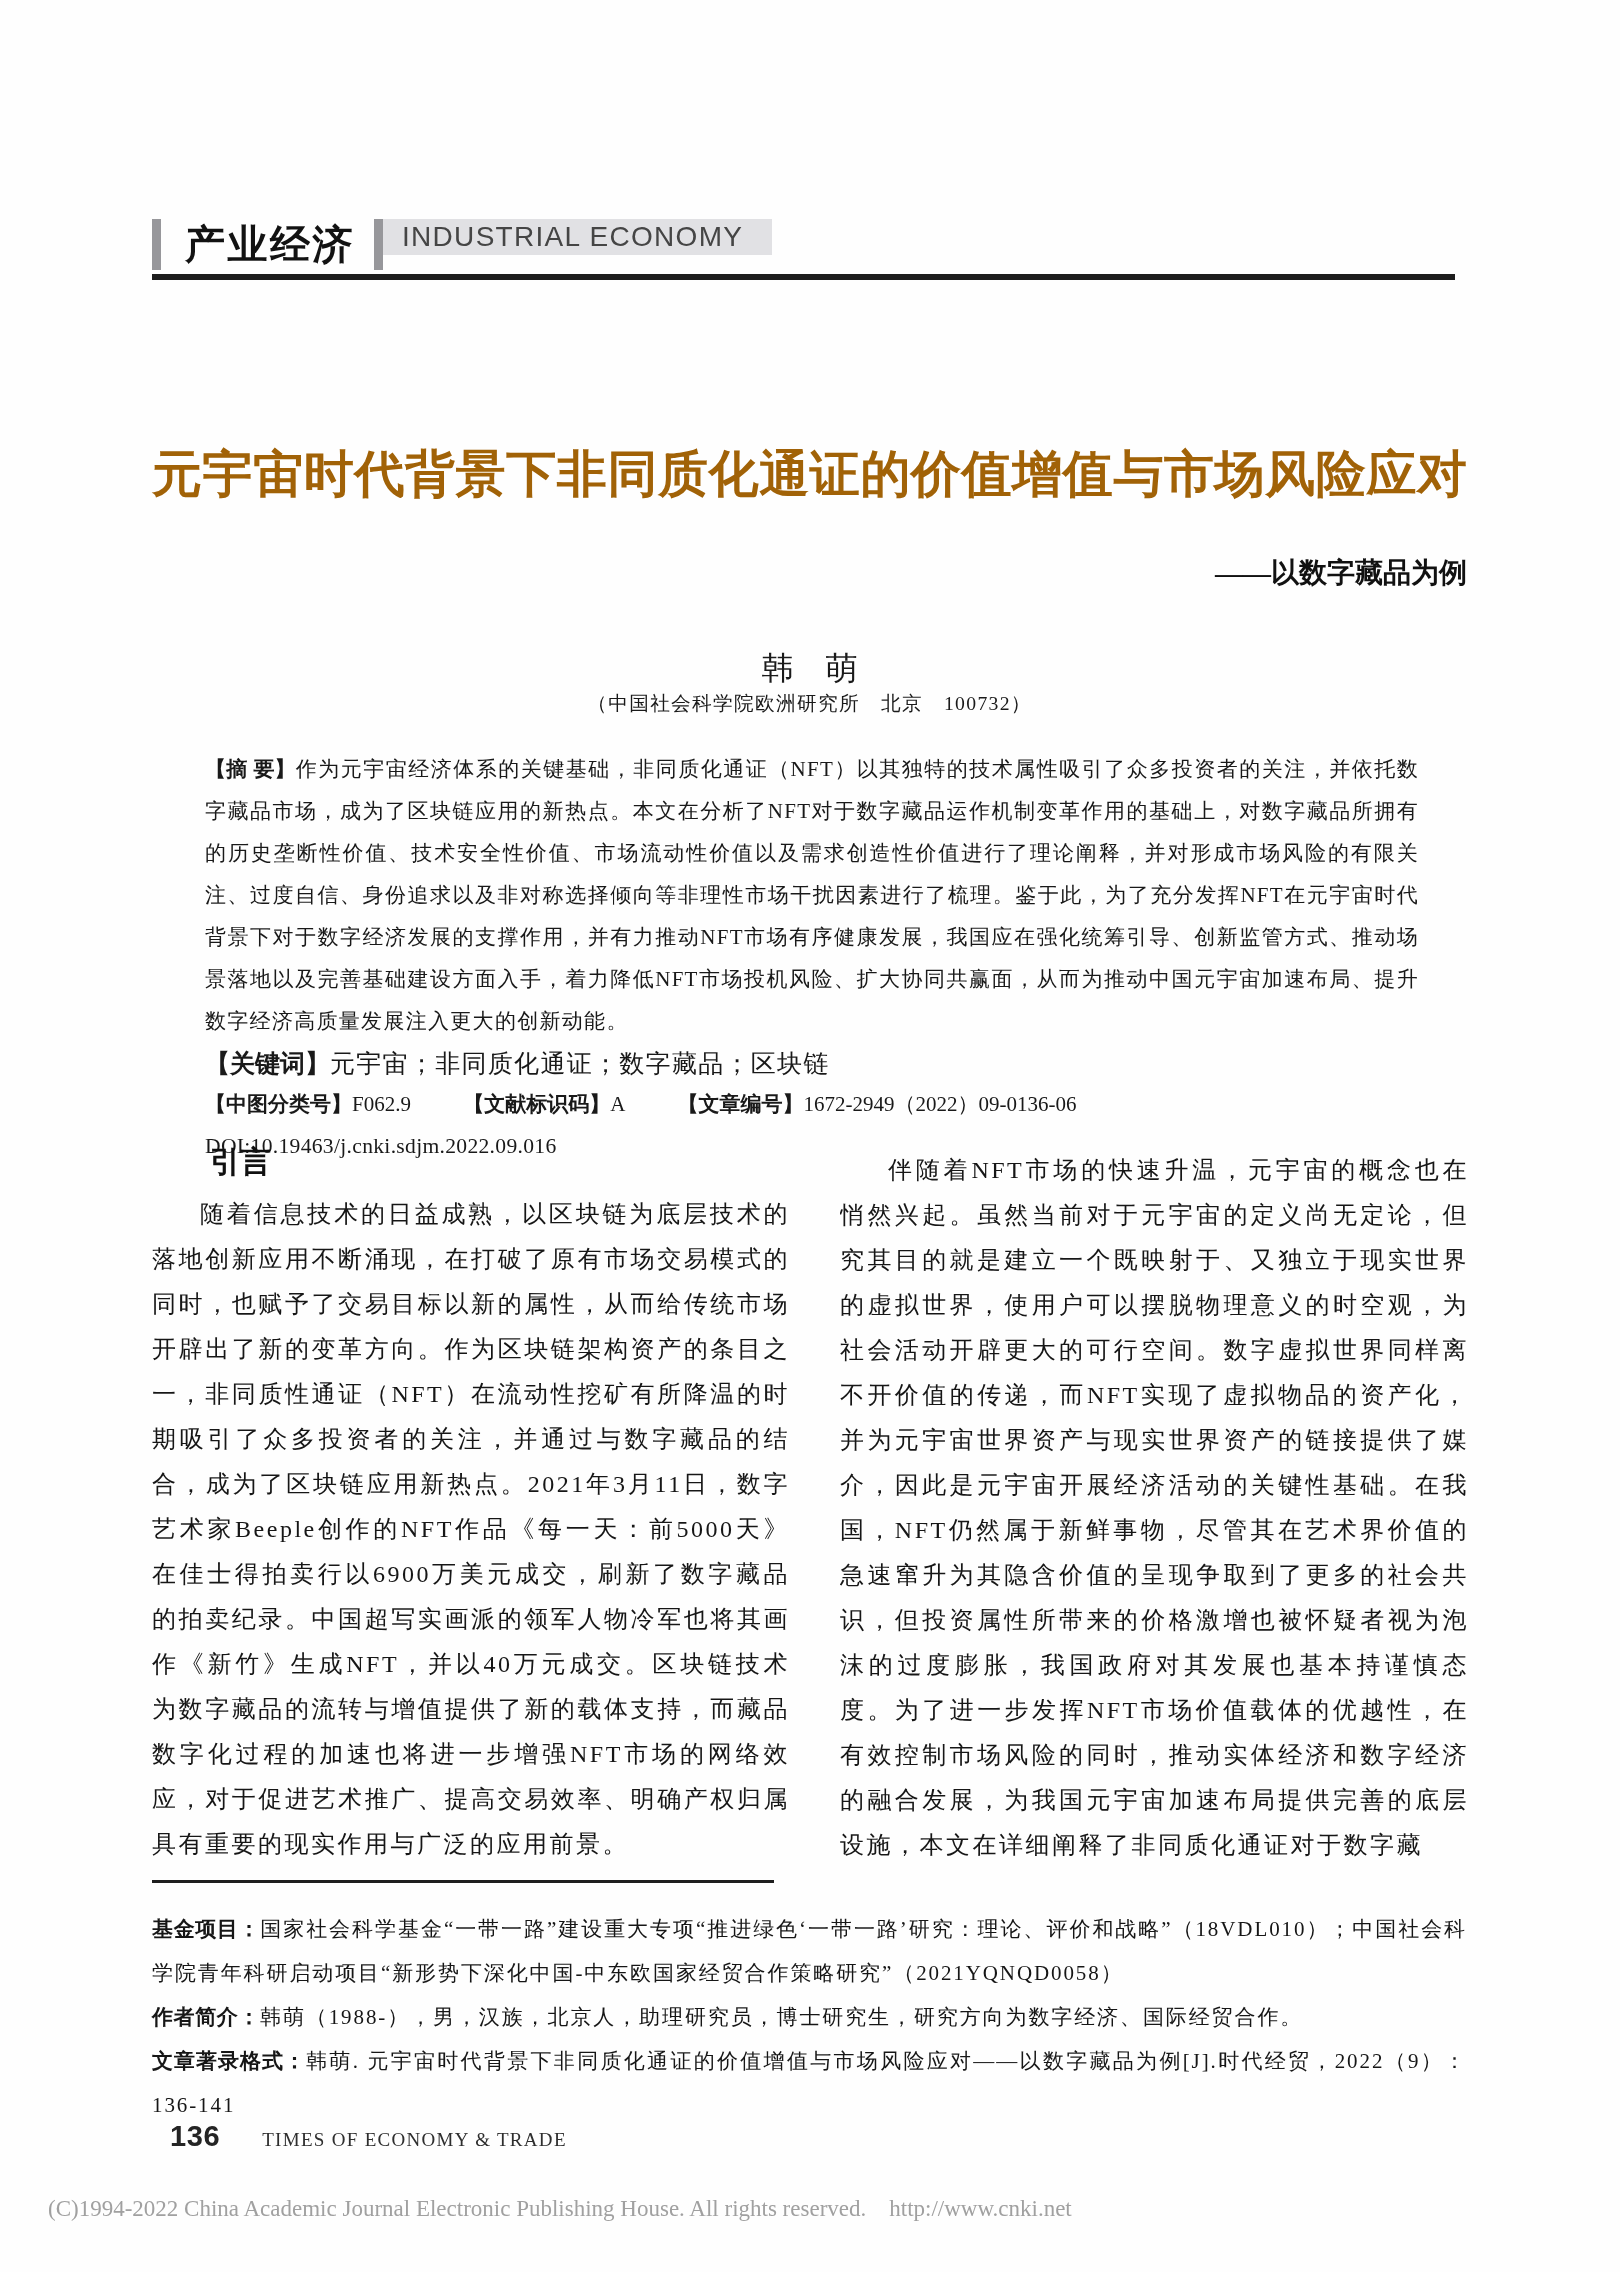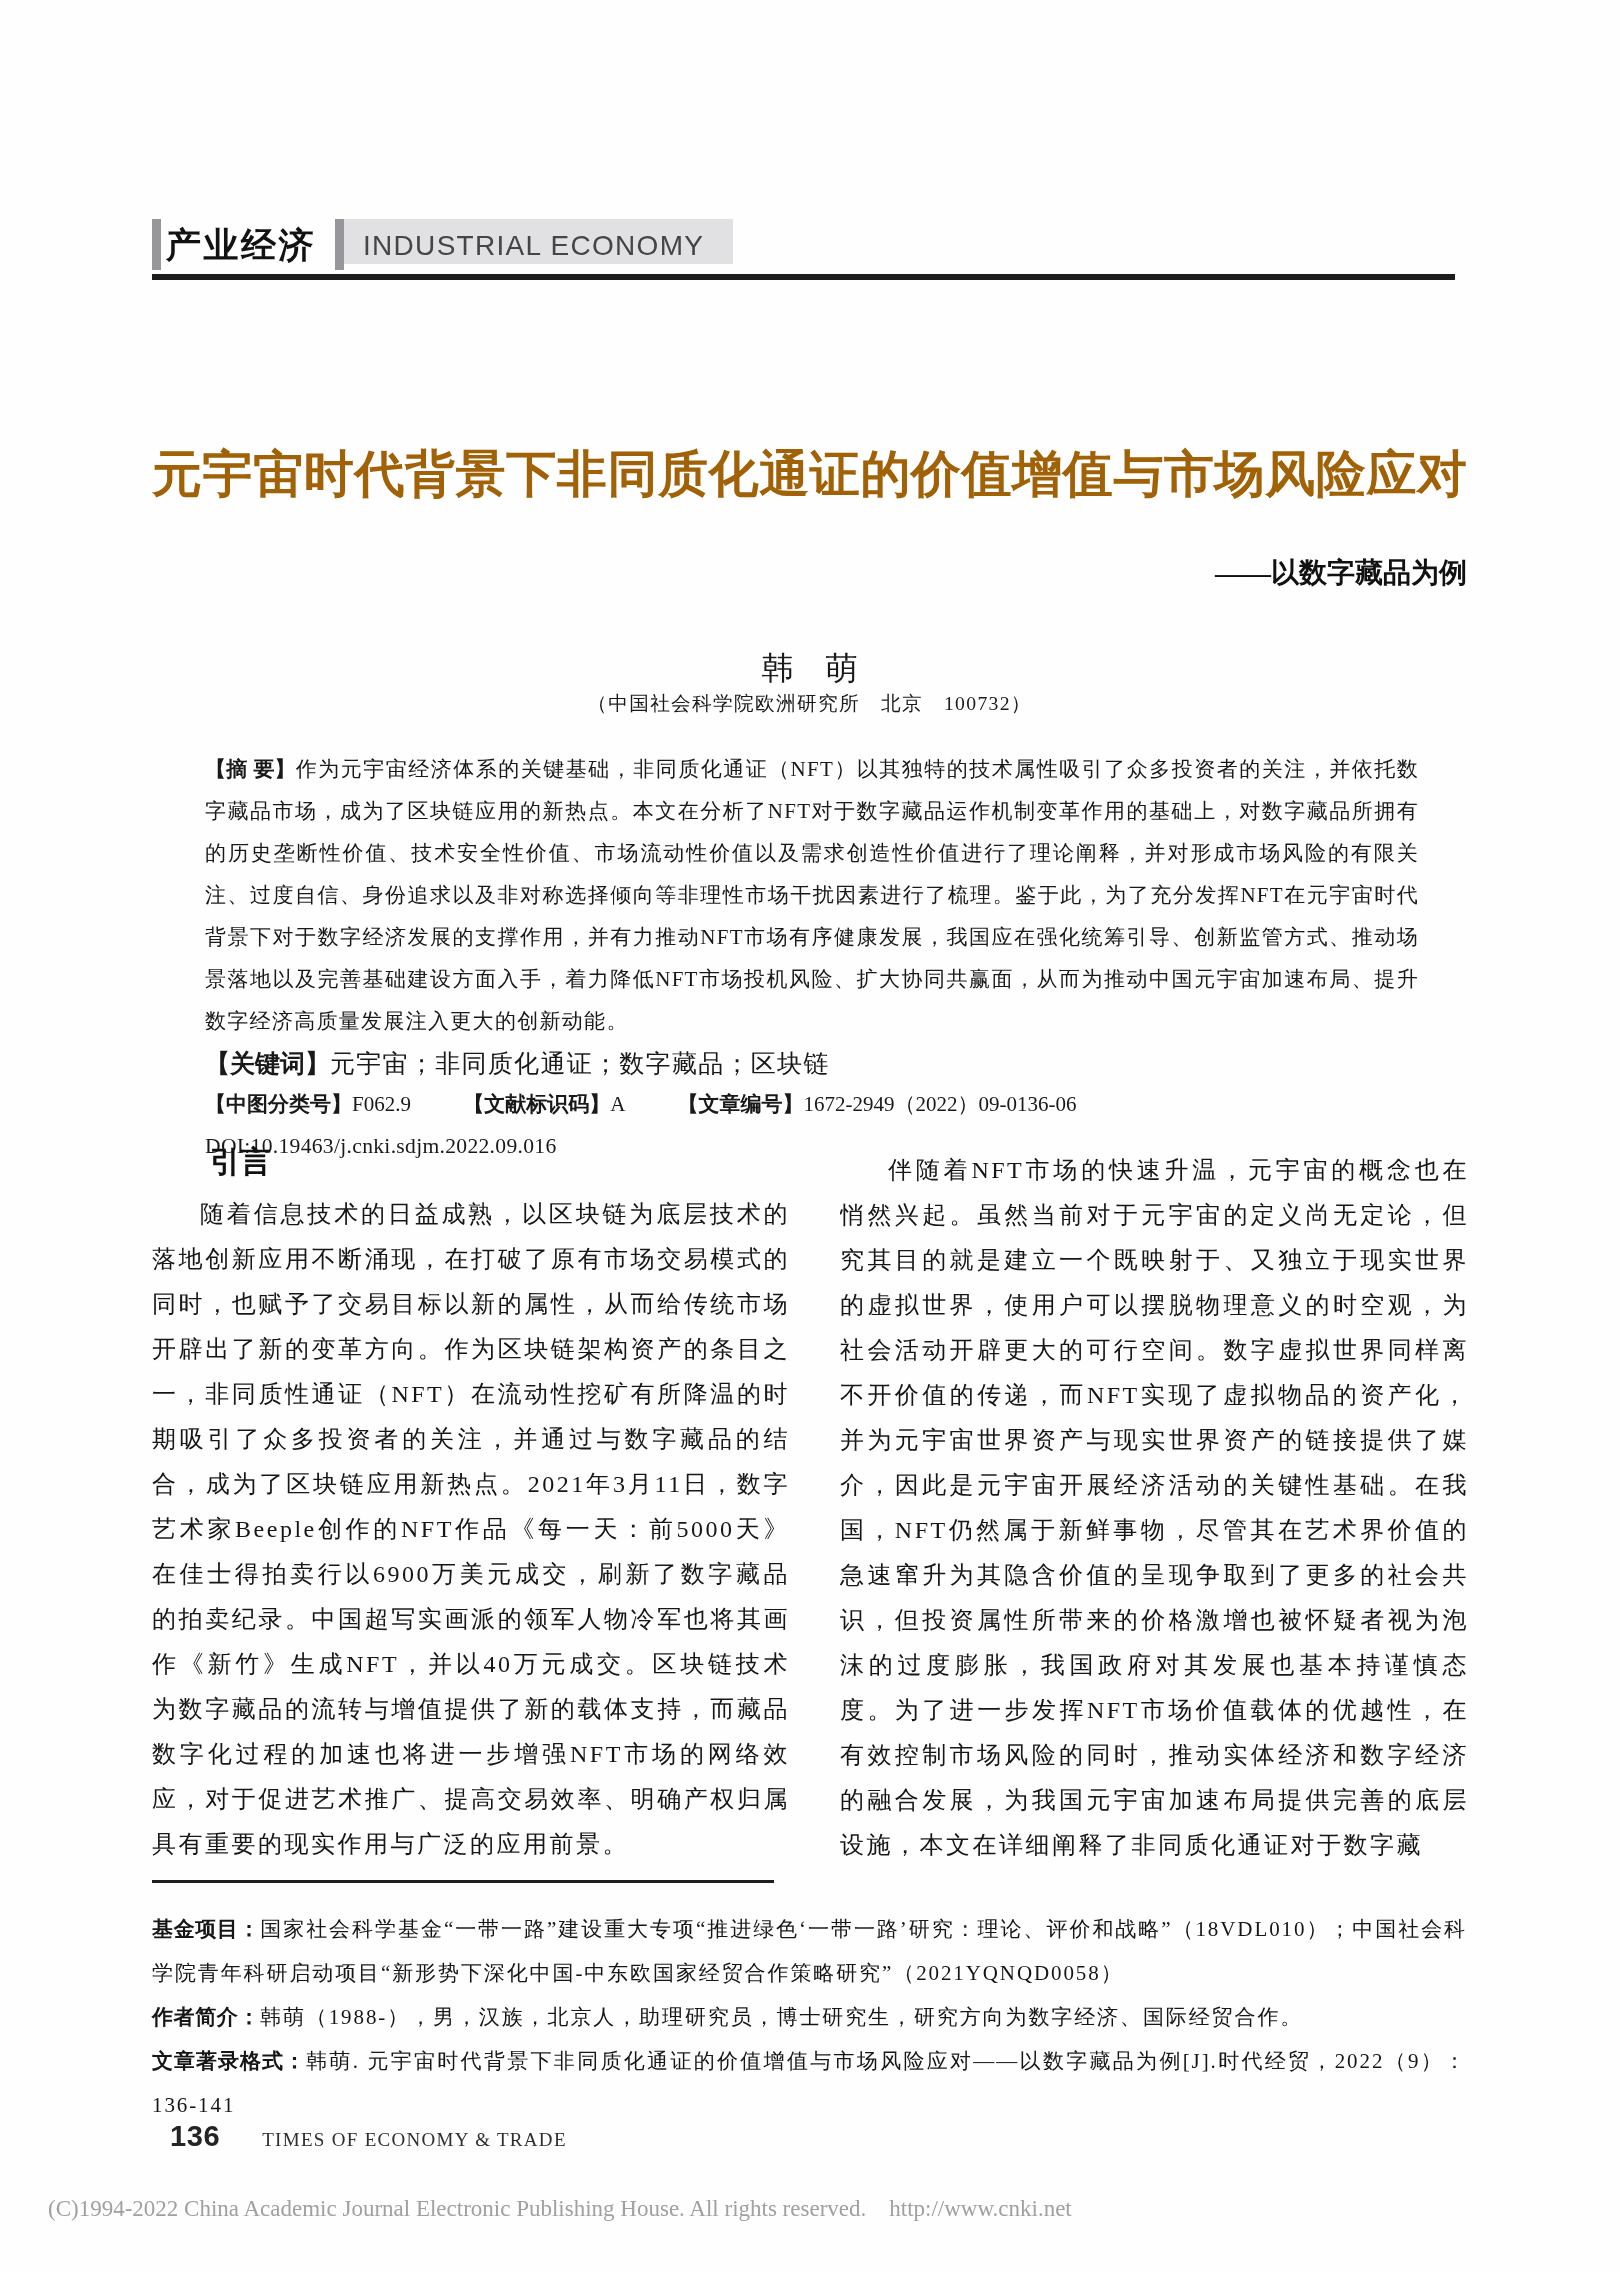--- a/index.html
+++ b/index.html
@@ -14,26 +14,26 @@
     color:#161616;
   }
   
   .band{
     position:absolute; left:152px; top:219px; width:1315px; height:51px;
     display:flex; align-items:stretch;
   }
   .vbar{width:9px;background:#97979b;}
   .band-cn{
     font-family:"Liberation Sans","DejaVu Sans",sans-serif;
-    font-weight:bold; font-size:35px; line-height:51px;
-    color:#121212; margin:0 19px 0 5px; letter-spacing:2.5px;
+    font-weight:bold; font-size:40px; line-height:51px;
+    color:#121212; margin:0 19px 0 24px; letter-spacing:2.5px;
   }
   .band-box{
     background:#e1e1e4; height:36px; display:flex; align-items:center;
-    padding:9px 29px 0 19px; margin-left:0;
+    padding:0 29px 0 19px; margin-left:0;
   }
   .band-en{
     font-family:"Liberation Sans","DejaVu Sans",sans-serif;
     font-size:28px; color:#454545; letter-spacing:1.3px; white-space:nowrap;
   }
   .thick-rule{
     position:absolute; left:152px; top:274px; width:1303px; height:6.4px;
     background:#1d1d1d;
   }
   

